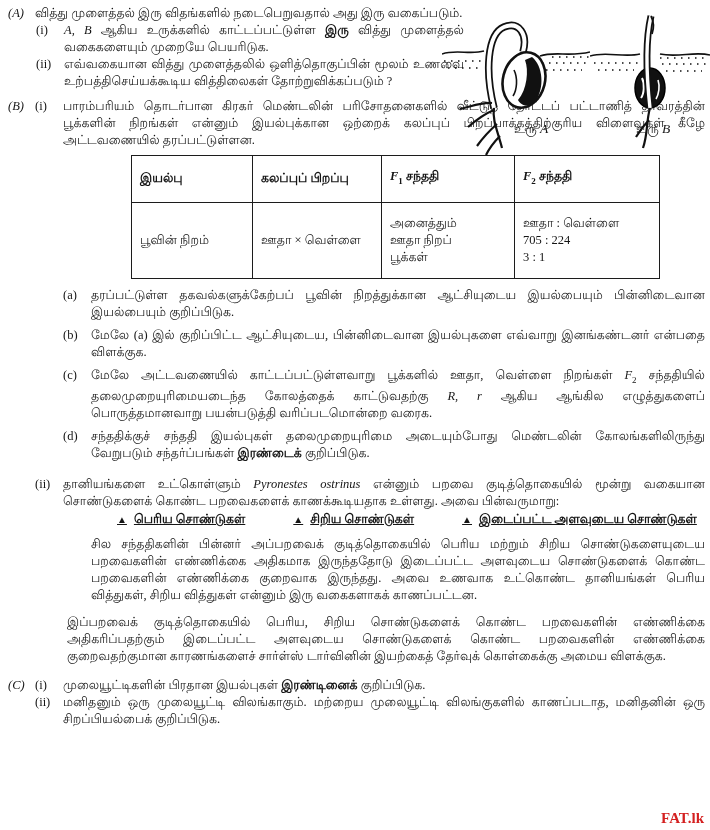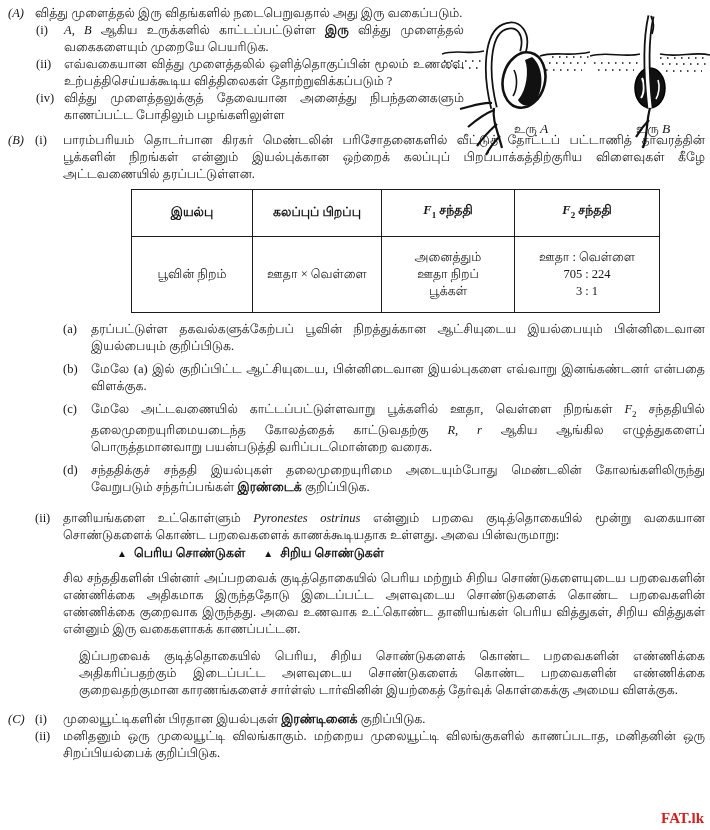--- a/index.html
+++ b/index.html
@@ -44,25 +44,25 @@
   .figure{position:absolute;left:434px;top:-14px;width:268px;height:158px;display:flex;}
   .figwrap{position:relative;}
   .figlabel{position:absolute;font-size:12.5px;white-space:nowrap;}
   .figlabel .lat{font-size:13.5px;}
   
   table.mendel{
     border-collapse:collapse;margin:6px 0 8px 96px;
     font-size:12.5px;
   }
   table.mendel th,table.mendel td{
-    border:1.5px solid #1c1c1c;padding:12px 8px;text-align:center;vertical-align:middle;
+    border:1.5px solid #1c1c1c;padding:12px 8px;text-align:left;vertical-align:middle;
   }
   table.mendel th{font-weight:bold;}
   .cw1{width:104px;}.cw2{width:112px;}.cw3{width:116px;}.cw4{width:128px;}
-  .bullets{display:flex;margin-left:82px;gap:18px;margin-top:1px;}
+  .bullets{display:flex;margin-left:82px;gap:48px;margin-top:1px;text-decoration:underline;}
   .bullet-item{font-weight:bold;white-space:nowrap;}
   .tri{font-size:10px;margin-right:7px;}
   .gap6{margin-top:6px;}.gap8{margin-top:8px;}.gap10{margin-top:10px;}
   .gap12{margin-top:12px;}.gap14{margin-top:14px;}
   .para{text-align:justify;margin-left:56px;}
   svg .ink{stroke:#111;fill:none;}
 </style>
 </head>
 <body>
 
@@ -79,24 +79,20 @@
 
       <div class="a-body">
         <div class="a-items" style="margin-left:28px;">
           <div class="qrow">
             <span class="qnum">(i)</span>
             <div class="qtext"><span class="lat">A, B</span><span> ஆகிய உருக்களில் காட்டப்பட்டுள்ள </span><b>இரு</b><span> வித்து முளைத்தல் வகைகளையும் முறையே பெயரிடுக.</span></div>
           </div>
           <div class="qrow">
             <span class="qnum">(ii)</span>
             <div class="qtext">எவ்வகையான வித்து முளைத்தலில் ஒளித்தொகுப்பின் மூலம் உணவை உற்பத்திசெய்யக்கூடிய வித்திலைகள் தோற்றுவிக்கப்படும் ?</div>
-          </div>
-          <div class="qrow">
-            <span class="qnum">(iv)</span>
-            <div class="qtext">வித்து முளைத்தலுக்குத் தேவையான அனைத்து நிபந்தனைகளும் காணப்பட்ட போதிலும் பழங்களிலுள்ள</div>
           </div>
         </div>
 
         <div class="figure">
           <div class="figwrap" style="width:148px;height:155px;">
             <svg width="148" height="155" viewBox="0 0 148 155">
 
               <path class="ink" d="M0 46 C 14 41, 28 47, 42 43" stroke-width="1.6"></path>
               <path class="ink" d="M98 48 C 112 43, 128 49, 148 44" stroke-width="1.6"></path>
 
@@ -212,23 +208,24 @@
             <div class="subtext"><span>சந்ததிக்குச் சந்ததி இயல்புகள் தலைமுறையுரிமை அடையும்போது மெண்டலின் கோலங்களிலிருந்து வேறுபடும் சந்தர்ப்பங்கள் </span><b>இரண்டைக்</b><span> குறிப்பிடுக.</span></div>
           </div>
 
           <div class="qrow gap14">
             <span class="qnum">(ii)</span>
             <div class="qtext"><span>தானியங்களை உட்கொள்ளும் </span><span class="species">Pyronestes ostrinus</span><span> என்னும் பறவை குடித்தொகையில் மூன்று வகையான சொண்டுகளைக் கொண்ட பறவைகளைக் காணக்கூடியதாக உள்ளது. அவை பின்வருமாறு:</span></div>
           </div>
           <div class="bullets">
             <span class="bullet-item"><span class="tri">▲</span><span>பெரிய சொண்டுகள்</span></span>
             <span class="bullet-item"><span class="tri">▲</span><span>சிறிய சொண்டுகள்</span></span>
-          </div>
-          <div class="para gap8" style="margin-left:28px;">சில சந்ததிகளின் பின்னர் அப்பறவைக் குடித்தொகையில் பெரிய மற்றும் சிறிய சொண்டுகளையுடைய பறவைகளின் எண்ணிக்கை அதிகமாக இருந்ததோடு இடைப்பட்ட அளவுடைய சொண்டுகளைக் கொண்ட பறவைகளின் எண்ணிக்கை குறைவாக இருந்தது. அவை உணவாக உட்கொண்ட தானியங்கள் பெரிய வித்துகள், சிறிய வித்துகள் என்னும் இரு வகைகளாகக் காணப்பட்டன.</div>
-          <div class="para gap10" style="margin-left:44px;">இப்பறவைக் குடித்தொகையில் பெரிய, சிறிய சொண்டுகளைக் கொண்ட பறவைகளின் எண்ணிக்கை அதிகரிப்பதற்கும் இடைப்பட்ட அளவுடைய சொண்டுகளைக் கொண்ட பறவைகளின் எண்ணிக்கை குறைவதற்குமான காரணங்களைச் சார்ள்ஸ் டார்வினின் இயற்கைத் தேர்வுக் கொள்கைக்கு அமைய விளக்குக.</div>
+            <span class="bullet-item"><span class="tri">▲</span><span>இடைப்பட்ட அளவுடைய சொண்டுகள்</span></span>
+          </div>
+          <div class="para gap8" style="">சில சந்ததிகளின் பின்னர் அப்பறவைக் குடித்தொகையில் பெரிய மற்றும் சிறிய சொண்டுகளையுடைய பறவைகளின் எண்ணிக்கை அதிகமாக இருந்ததோடு இடைப்பட்ட அளவுடைய சொண்டுகளைக் கொண்ட பறவைகளின் எண்ணிக்கை குறைவாக இருந்தது. அவை உணவாக உட்கொண்ட தானியங்கள் பெரிய வித்துகள், சிறிய வித்துகள் என்னும் இரு வகைகளாகக் காணப்பட்டன.</div>
+          <div class="para gap10" style="margin-left:32px;">இப்பறவைக் குடித்தொகையில் பெரிய, சிறிய சொண்டுகளைக் கொண்ட பறவைகளின் எண்ணிக்கை அதிகரிப்பதற்கும் இடைப்பட்ட அளவுடைய சொண்டுகளைக் கொண்ட பறவைகளின் எண்ணிக்கை குறைவதற்குமான காரணங்களைச் சார்ள்ஸ் டார்வினின் இயற்கைத் தேர்வுக் கொள்கைக்கு அமைய விளக்குக.</div>
         </div>
       </div>
     </div>
 
     <div class="sec gap12">
       <div class="secrow">
         <span class="seclabel">(C)</span>
         <div class="secbody">
           <div class="qrow">
             <span class="qnum">(i)</span>

